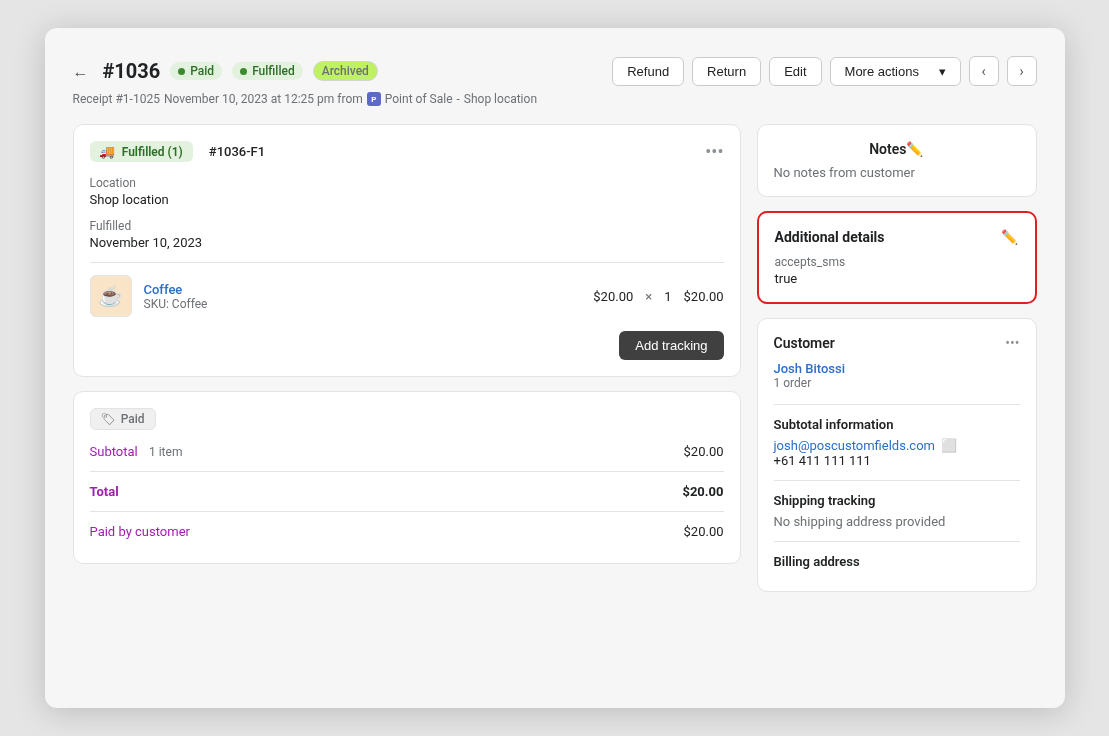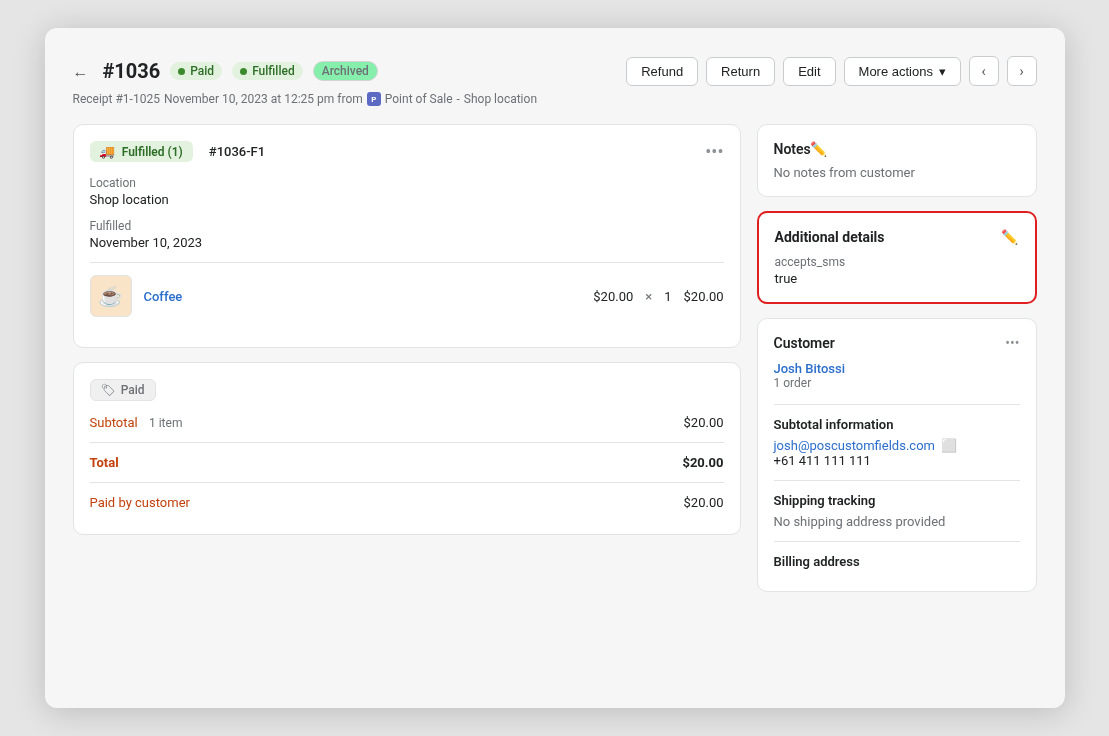--- a/index.html
+++ b/index.html
@@ -55,21 +55,21 @@
     }
     .badge-paid {
       background: #e3f1df;
       color: #2c6e26;
     }
     .badge-fulfilled {
       background: #e3f1df;
       color: #2c6e26;
     }
     .badge-archived {
-      background: #86efac;
+      background: #bef264;
       color: #6d7175;
       border: 1px solid #d4d4d4;
     }
     .badge-dot {
       width: 7px;
       height: 7px;
       border-radius: 50%;
       display: inline-block;
     }
     .dot-green { background: #3c8a2e; }
@@ -83,21 +83,21 @@
       border-radius: 6px;
       font-size: 13px;
       font-weight: 500;
       cursor: pointer;
       border: 1px solid #c9cccf;
       background: #fff;
       color: #202223;
     }
     .btn-more {
       display: flex;
-      gap: 6px;
+      gap: 20px;
     }
     .nav-btn {
       width: 30px;
       height: 30px;
       border-radius: 6px;
       border: 1px solid #c9cccf;
       background: #fff;
       display: flex;
       align-items: center;
       justify-content: center;
@@ -272,28 +272,28 @@
       margin-bottom: 14px;
       border: 1px solid #e1e3e5;
     }
     .summary-row {
       display: flex;
       justify-content: space-between;
       align-items: center;
       font-size: 13px;
       margin-bottom: 8px;
     }
-    .summary-label { color: #c2410c; }
+    .summary-label { color: #a21caf; }
     .summary-sub { color: #6d7175; font-size: 12px; margin-left: 8px; }
     .summary-total { font-weight: 700; }
     
     .notes-header {
       display: flex;
       align-items: center;
-      justify-content: flex-start;
+      justify-content: center;
       margin-bottom: 8px;
     }
     .notes-title {
       font-weight: 600;
       font-size: 14px;
     }
     .edit-icon {
       cursor: pointer;
       color: #8c9196;
       font-size: 14px;
@@ -449,29 +449,33 @@
         </div>
 
         <hr class="divider">
 
         <div class="product-row">
           <div class="product-img">
             <span>☕</span>
           </div>
           <div class="product-info">
             <div class="product-name">Coffee</div>
+            <div class="product-sku">SKU: Coffee</div>
           </div>
           <div class="product-price">
             <span>$20.00</span>
             <span class="price-x">×</span>
             <span>1</span>
             <span>$20.00</span>
           </div>
         </div>
 
+        <div style="display:flex; justify-content: flex-end;">
+          <button class="add-tracking-btn">Add tracking</button>
+        </div>
       </div>
 
       <div class="card">
         <div class="paid-badge">
           <span>🏷</span>
           <span>Paid</span>
         </div>
 
         <div class="summary-row">
           <div>

